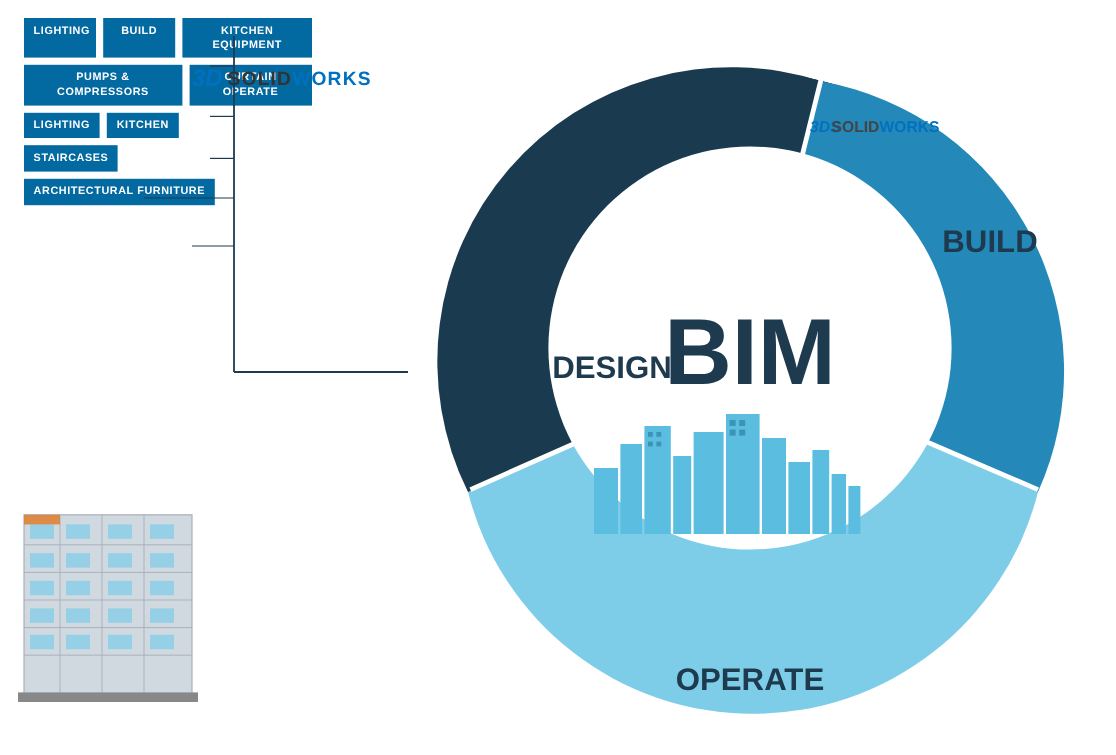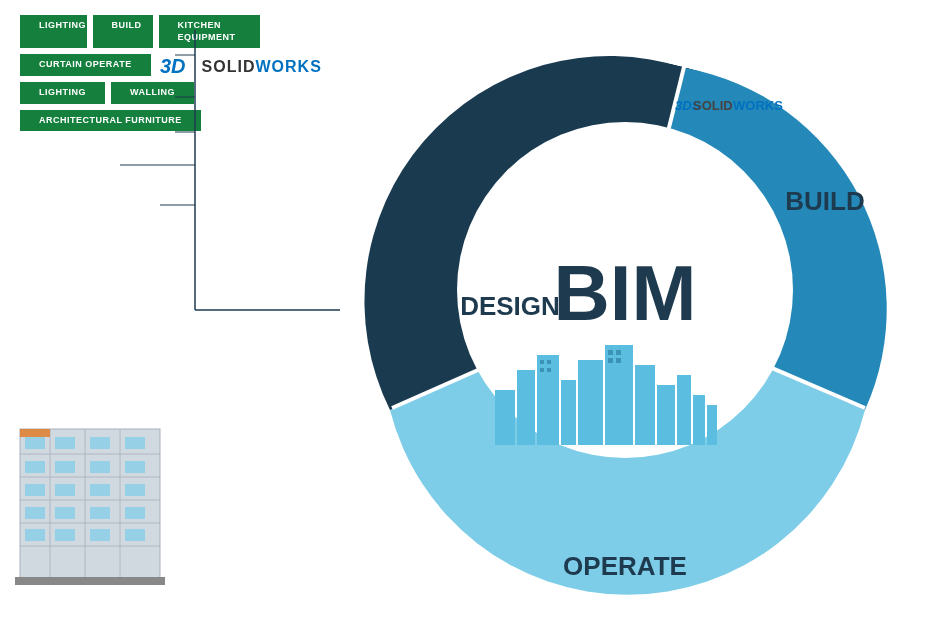--- a/index.html
+++ b/index.html
@@ -21,42 +21,43 @@
       width: 240px;
     }
 
     .tag-row {
       display: flex;
       gap: 6px;
       margin-bottom: 6px;
     }
 
     .tag {
-      background: #15803d;
+      background: #0369a1;
       color: #ffffff;
       font-size: 9px;
       font-weight: bold;
       letter-spacing: 0.5px;
-      padding: 5px 19px;
+      padding: 5px 8px;
+      text-align: center;
       line-height: 1.3;
       min-width: 60px;
     }
 
     .tag.wide {
       min-width: 90px;
     }
 
     
     .sw-logo {
       position: absolute;
       top: 55px;
       left: 160px;
       display: flex;
       align-items: center;
-      gap: 16px;
+      gap: 4px;
     }
 
     .sw-logo-icon {
       color: #0070c0;
       font-size: 20px;
       font-weight: bold;
       font-style: italic;
     }
 
     .sw-logo-text {
@@ -75,28 +76,32 @@
 
 <div class="tags-area">
 
   <div class="tag-row">
     <div class="tag">LIGHTING</div>
     <div class="tag">BUILD</div>
     <div class="tag">KITCHEN EQUIPMENT</div>
   </div>
 
   <div class="tag-row">
+    <div class="tag wide">PUMPS &amp; COMPRESSORS</div>
     <div class="tag wide">CURTAIN OPERATE</div>
   </div>
 
   <div class="tag-row">
     <div class="tag">LIGHTING</div>
-    <div class="tag">WALLING</div>
-  </div>
-
+    <div class="tag">KITCHEN</div>
+  </div>
+
+  <div class="tag-row">
+    <div class="tag">STAIRCASES</div>
+  </div>
 
   <div class="tag-row">
     <div class="tag wide" style="min-width:130px;">ARCHITECTURAL FURNITURE</div>
   </div>
 </div>
 
 <div class="sw-logo">
   <span class="sw-logo-icon">3D</span>
   <span class="sw-logo-text">SOLID<span>WORKS</span></span>
 </div>

